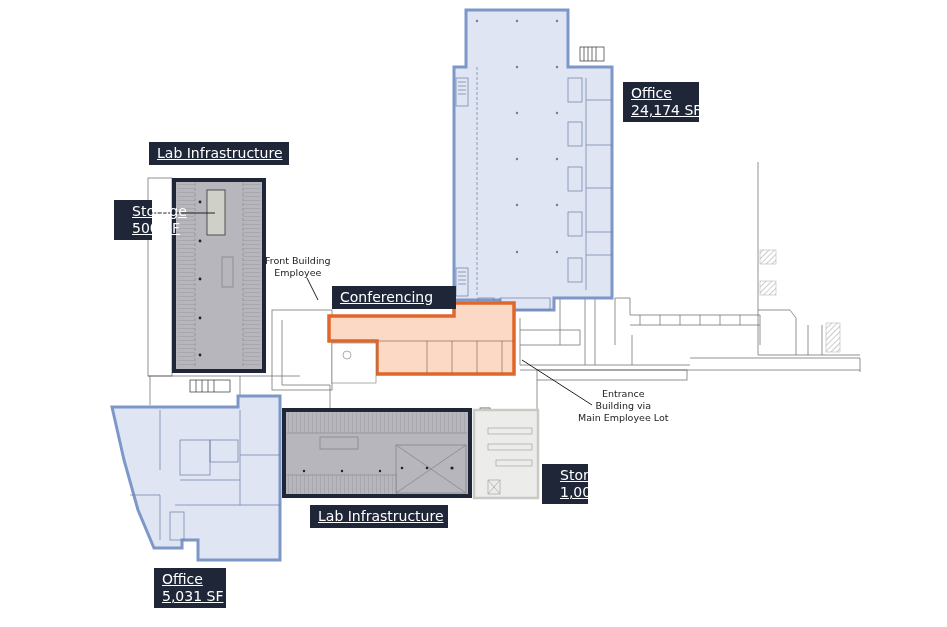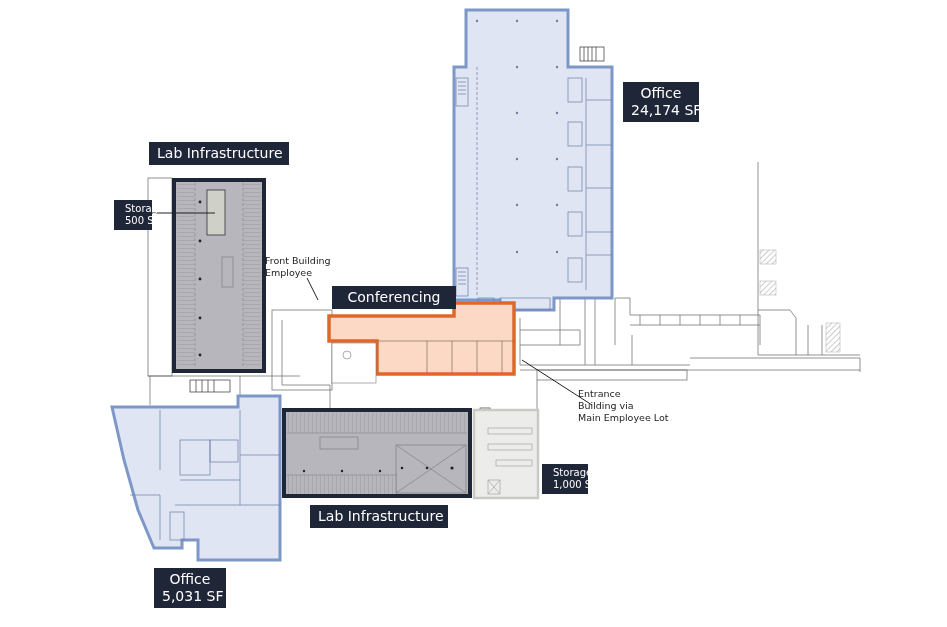--- a/index.html
+++ b/index.html
@@ -1,25 +1,25 @@
 <!DOCTYPE html>
 <html><head>
 <meta charset="utf-8">
 <style>
   html, body { margin: 0; padding: 0; background: #ffffff; }
   body { width: 947px; height: 627px; position: relative; overflow: hidden;
          font-family: "DejaVu Sans", "Liberation Sans", sans-serif; }
   #plan { position: absolute; left: 0; top: 0; width: 947px; height: 627px; }
-  .label { position: absolute; background: #1e2638; color: #ffffff; text-align: center;
+  .label { position: absolute; background: #1e2638; color: #ffffff; 
            font-family: "DejaVu Sans", sans-serif; line-height: 1.2; box-sizing: border-box;
-           white-space: nowrap; }
+           white-space: nowrap; text-decoration: underline; }
   .label.lg { font-size: 14px; padding: 3px 8px; }
-  .label.sm { font-size: 10px; padding: 3px 11px; }
+  .label.sm { font-size: 14px; padding: 3px 18px; }
   .callout { position: absolute; font-family: "DejaVu Sans", sans-serif; font-size: 9.5px;
-             color: #222; line-height: 1.25; white-space: nowrap; }
+             color: #222; text-align: center; line-height: 1.25; white-space: nowrap; }
 </style>
 </head>
 <body>
 
 <svg id="plan" viewBox="0 0 947 627" xmlns="http://www.w3.org/2000/svg">
   <defs>
     <pattern id="hatch" width="4" height="4" patternUnits="userSpaceOnUse" patternTransform="rotate(45)">
       <line x1="0" y1="0" x2="0" y2="4" stroke="#999" stroke-width="1"></line>
     </pattern>
     <pattern id="vstripe" width="4" height="10" patternUnits="userSpaceOnUse">

